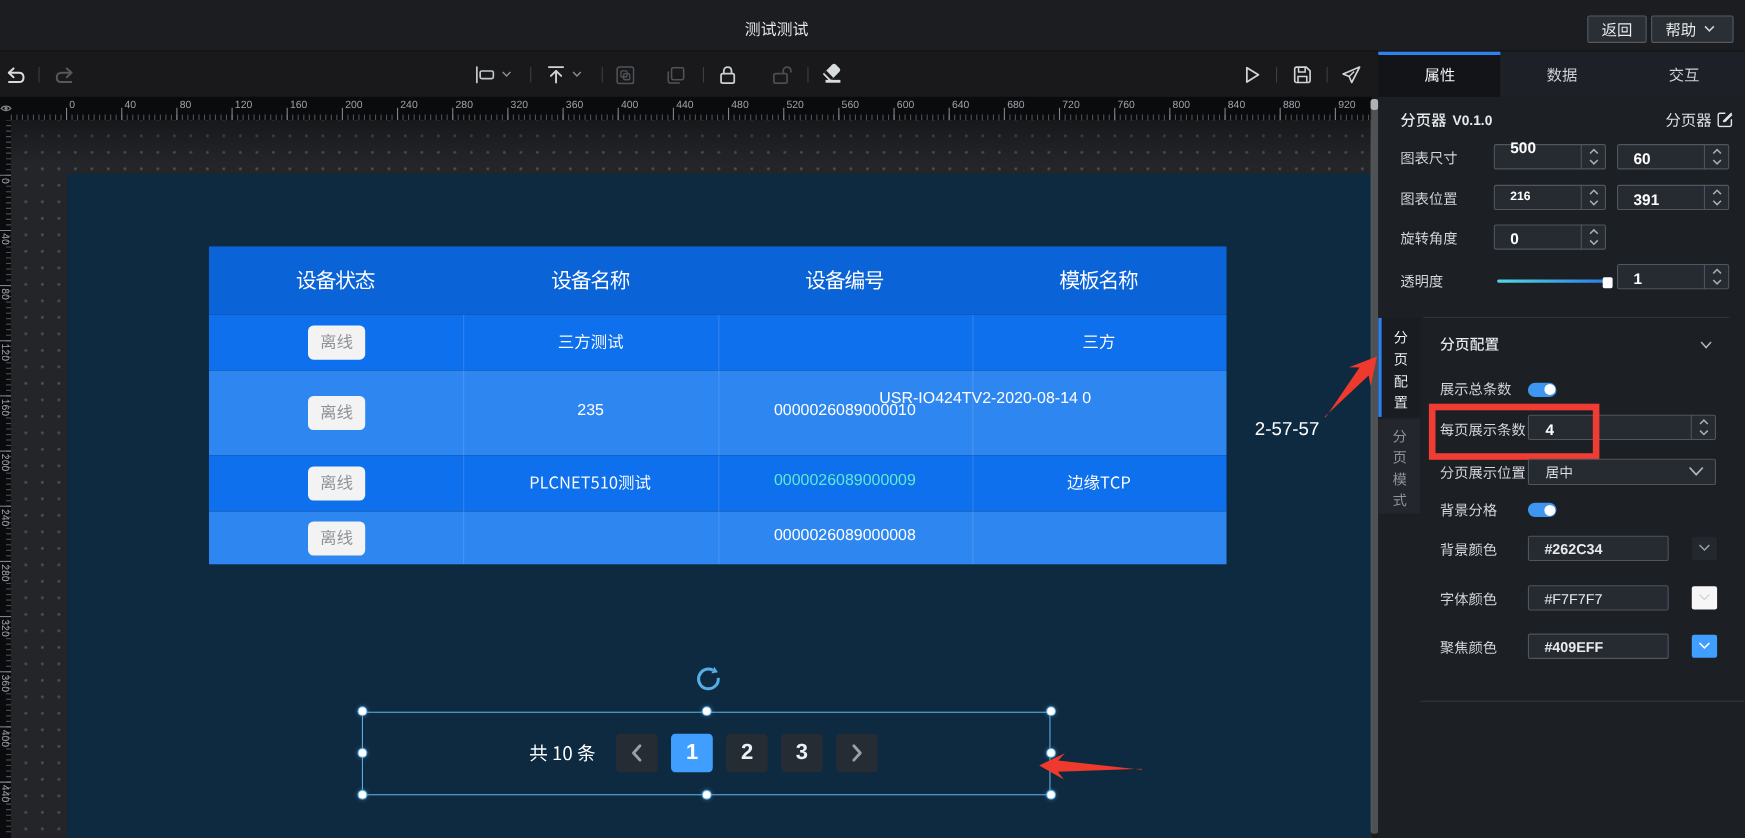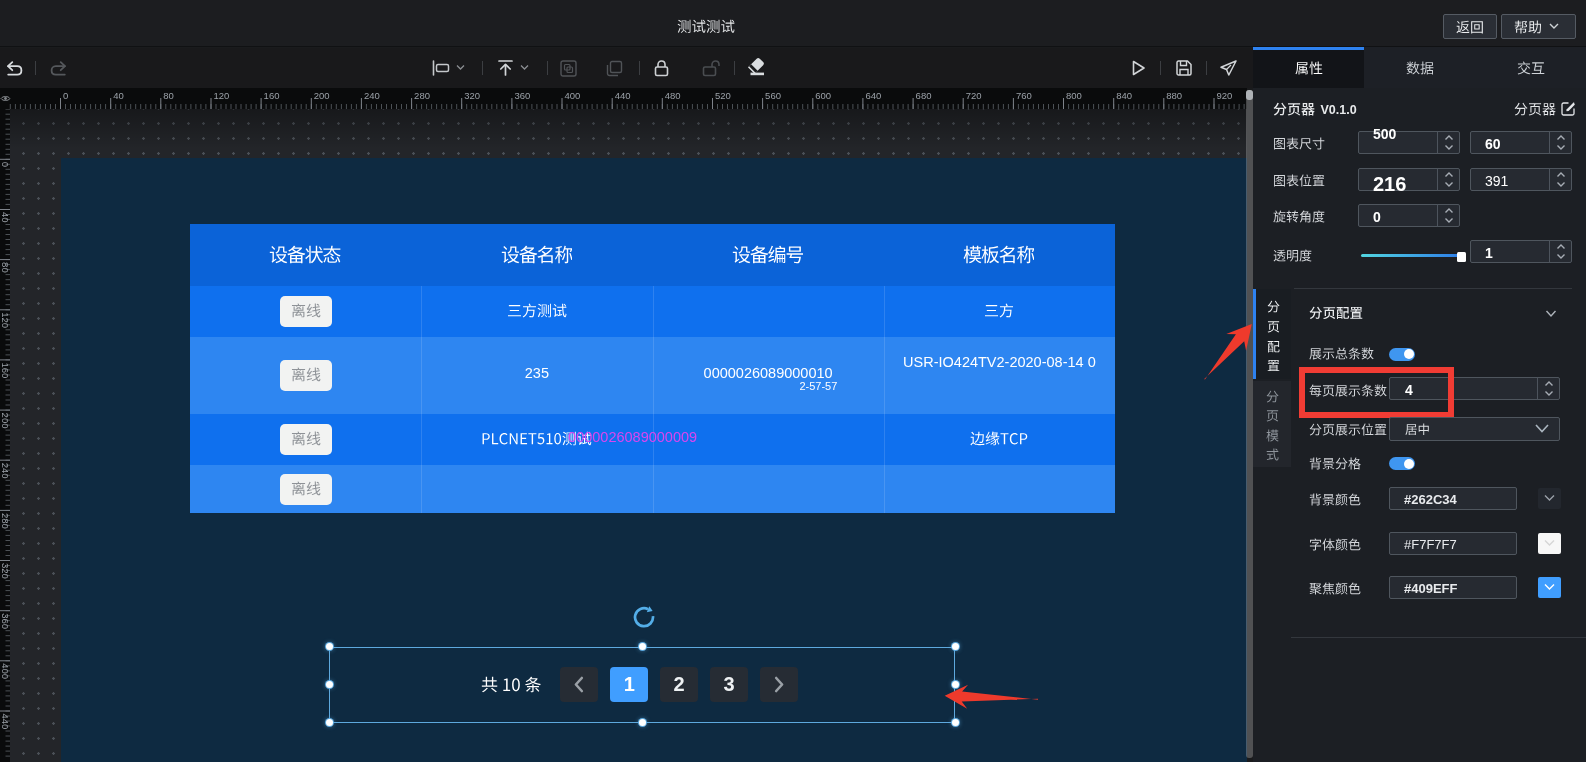--- a/index.html
+++ b/index.html
@@ -731,22 +731,22 @@
           <g transform="translate(0.00,13.20) scale(0.01500,-0.01500)">
             <path d="M123 743V667H879V743ZM187 416V341H801V416ZM65 69V-7H934V69Z"></path>
           </g>
           <g transform="translate(15.00,13.20) scale(0.01500,-0.01500)">
             <path d="M440 818C466 771 496 707 508 667H68V594H341C329 364 304 105 46 -23C66 -37 90 -63 101 -82C291 17 366 183 398 361H756C740 135 720 38 691 12C678 2 665 0 643 0C616 0 546 1 474 7C489 -13 499 -44 501 -66C568 -71 634 -72 669 -69C708 -67 733 -60 756 -34C795 5 815 114 835 398C837 409 838 434 838 434H410C416 487 420 541 423 594H936V667H514L585 698C571 738 540 799 512 846Z"></path>
           </g>
         </g>
       </svg>
 <div class="txt" style="left:275.9px;top:207.1px;width:400px;text-align:center;font-size:14.5px;color:#fff">235</div>
 <div class="txt" style="left:507.1px;top:207.1px;width:400px;text-align:center;font-size:14.5px;color:#fff">0000026089000010</div>
-<div class="txt" style="left:738.4px;top:196.1px;width:400px;text-align:center;font-size:14.5px;color:#fff">USR-IO424TV2-2020-08-14 0</div>
-<div class="txt" style="left:738.4px;top:222.1px;width:400px;text-align:left;font-size:11px;color:#fff">2-57-57</div>
+<div class="txt" style="left:738.4px;top:196.1px;width:400px;font-size:14.5px;color:#fff">USR-IO424TV2-2020-08-14 0</div>
+<div class="txt" style="left:738.4px;top:222.1px;width:400px;text-align:right;font-size:17px;color:#fff">2-57-57</div>
 <svg style="position:absolute;left:420.4px;top:273.2px;" width="110.8" height="16.2" viewBox="0 0 110.8 16.2">
         <g fill="#fff">
           <g transform="translate(0.00,13.20) scale(0.01500,-0.01500)">
             <path d="M101 0H193V292H314C475 292 584 363 584 518C584 678 474 733 310 733H101ZM193 367V658H298C427 658 492 625 492 518C492 413 431 367 302 367Z"></path>
           </g>
           <g transform="translate(9.49,13.20) scale(0.01500,-0.01500)">
             <path d="M101 0H514V79H193V733H101Z"></path>
           </g>
           <g transform="translate(17.64,13.20) scale(0.01500,-0.01500)">
             <path d="M377 -13C472 -13 544 25 602 92L551 151C504 99 451 68 381 68C241 68 153 184 153 369C153 552 246 665 384 665C447 665 495 637 534 596L584 656C542 703 472 746 383 746C197 746 58 603 58 366C58 128 194 -13 377 -13Z"></path>
@@ -770,40 +770,41 @@
             <path d="M278 -13C417 -13 506 113 506 369C506 623 417 746 278 746C138 746 50 623 50 369C50 113 138 -13 278 -13ZM278 61C195 61 138 154 138 369C138 583 195 674 278 674C361 674 418 583 418 369C418 154 361 61 278 61Z"></path>
           </g>
           <g transform="translate(80.85,13.20) scale(0.01500,-0.01500)">
             <path d="M486 92C537 42 596 -28 624 -73L673 -39C644 4 584 72 533 121ZM312 782V154H371V724H588V157H649V782ZM867 827V7C867 -8 861 -13 847 -13C833 -14 786 -14 733 -13C742 -31 752 -60 755 -76C825 -77 868 -75 894 -64C919 -53 929 -34 929 7V827ZM730 750V151H790V750ZM446 653V299C446 178 426 53 259 -32C270 -41 289 -66 296 -78C476 13 504 164 504 298V653ZM81 776C137 745 209 697 243 665L289 726C253 756 180 800 126 829ZM38 506C93 475 166 430 202 400L247 460C209 489 135 532 81 560ZM58 -27 126 -67C168 25 218 148 254 253L194 292C154 180 98 50 58 -27Z"></path>
           </g>
           <g transform="translate(95.85,13.20) scale(0.01500,-0.01500)">
             <path d="M120 775C171 731 235 667 265 626L317 678C287 718 222 778 170 821ZM777 796C819 752 865 691 885 651L940 688C918 727 871 785 829 828ZM50 526V454H189V94C189 51 159 22 141 11C154 -4 172 -36 179 -54C194 -36 221 -18 392 97C385 112 376 141 371 161L260 89V526ZM671 835 677 632H346V560H680C698 183 745 -74 869 -77C907 -77 947 -35 967 134C953 140 921 160 907 175C901 77 889 21 871 21C809 24 770 251 754 560H959V632H751C749 697 747 765 747 835ZM360 61 381 -10C465 15 574 47 679 78L669 145L552 112V344H646V414H378V344H483V93Z"></path>
           </g>
         </g>
       </svg>
-<div class="txt" style="left:507.1px;top:271.1px;width:400px;text-align:left;font-size:14.5px;color:#d946ef">0000026089000009</div>
+<div class="txt" style="left:507.1px;top:271.1px;width:400px;text-align:center;font-size:14.5px;color:#5eead4">0000026089000009</div>
 <svg style="position:absolute;left:909.4px;top:273.2px;" width="58.0" height="16.2" viewBox="0 0 58.0 16.2">
         <g fill="#fff">
           <g transform="translate(0.00,13.20) scale(0.01500,-0.01500)">
             <path d="M82 784C137 732 204 659 236 612L297 660C264 705 195 775 140 825ZM553 825C552 769 551 714 548 661H342V589H543C526 397 476 237 313 140C333 127 356 103 367 85C544 197 600 375 621 589H843C830 308 816 198 791 171C781 160 770 158 751 159C728 159 672 159 613 164C627 142 637 110 639 87C694 85 751 83 781 86C815 89 837 97 858 123C892 164 906 285 920 625C921 635 921 661 921 661H626C629 714 631 769 632 825ZM248 501H42V427H173V116C129 98 78 51 24 -9L80 -82C129 -12 176 52 208 52C230 52 264 16 306 -12C378 -58 463 -69 593 -69C694 -69 879 -63 950 -58C952 -35 964 5 974 26C873 15 720 6 596 6C479 6 391 13 325 56C290 78 267 98 248 110Z"></path>
           </g>
           <g transform="translate(15.00,13.20) scale(0.01500,-0.01500)">
             <path d="M46 53 64 -16C150 19 262 65 368 110L354 170C240 125 124 80 46 53ZM498 841C481 761 456 655 435 588H748L734 522H365V461H596C528 414 438 374 355 347C368 336 388 308 396 296C449 316 507 343 560 374C580 356 596 338 611 318C552 272 453 223 376 200C390 187 406 163 415 147C488 175 577 224 640 272C650 251 659 230 665 209C596 134 465 55 357 21C373 7 389 -15 398 -32C493 5 603 72 679 142C687 76 674 21 652 1C638 -15 621 -17 600 -17C582 -17 560 -16 532 -13C544 -33 548 -60 549 -77C573 -78 596 -79 614 -79C650 -78 674 -73 698 -49C750 -7 769 124 720 249L780 277C802 149 846 33 915 -30C927 -12 948 13 963 25C896 77 853 187 832 304C870 324 906 346 938 367L888 412C839 377 761 332 695 301C674 338 646 373 611 404C638 422 663 441 686 461H959V522H801C819 603 838 697 849 772L800 780L789 776H554L567 833ZM773 721 759 643H519L540 721ZM64 423C78 430 102 436 220 451C178 385 139 331 122 311C92 274 70 249 50 245C57 228 68 195 71 182C90 195 121 207 348 268C346 283 344 311 344 330L178 289C248 378 316 484 373 589L316 623C299 587 280 551 260 516L139 504C201 590 260 699 307 806L242 832C198 712 122 583 100 549C78 515 59 492 41 488C50 470 61 437 64 423Z"></path>
           </g>
           <g transform="translate(30.00,13.20) scale(0.01500,-0.01500)">
             <path d="M253 0H346V655H568V733H31V655H253Z"></path>
           </g>
           <g transform="translate(38.98,13.20) scale(0.01500,-0.01500)">
             <path d="M377 -13C472 -13 544 25 602 92L551 151C504 99 451 68 381 68C241 68 153 184 153 369C153 552 246 665 384 665C447 665 495 637 534 596L584 656C542 703 472 746 383 746C197 746 58 603 58 366C58 128 194 -13 377 -13Z"></path>
           </g>
           <g transform="translate(48.55,13.20) scale(0.01500,-0.01500)">
             <path d="M101 0H193V292H314C475 292 584 363 584 518C584 678 474 733 310 733H101ZM193 367V658H298C427 658 492 625 492 518C492 413 431 367 302 367Z"></path>
           </g>
         </g>
       </svg>
+<div class="txt" style="left:507.1px;top:320.6px;width:400px;text-align:center;font-size:14.5px;color:#fff">0000026089000008</div>
 <div class="abs" style="left:268px;top:488.5px;width:626px;height:76.0px;border:1px solid #5ea9de"></div>
 <div class="abs" style="left:264.5px;top:485.0px;width:7px;height:7px;border-radius:50%;background:#fff;box-shadow:0 0 0 1px rgba(100,180,235,0.9),0 0 4px 1px rgba(100,180,235,0.45)"></div>
 <div class="abs" style="left:577.5px;top:485.0px;width:7px;height:7px;border-radius:50%;background:#fff;box-shadow:0 0 0 1px rgba(100,180,235,0.9),0 0 4px 1px rgba(100,180,235,0.45)"></div>
 <div class="abs" style="left:890.5px;top:485.0px;width:7px;height:7px;border-radius:50%;background:#fff;box-shadow:0 0 0 1px rgba(100,180,235,0.9),0 0 4px 1px rgba(100,180,235,0.45)"></div>
 <div class="abs" style="left:264.5px;top:523.0px;width:7px;height:7px;border-radius:50%;background:#fff;box-shadow:0 0 0 1px rgba(100,180,235,0.9),0 0 4px 1px rgba(100,180,235,0.45)"></div>
 <div class="abs" style="left:890.5px;top:523.0px;width:7px;height:7px;border-radius:50%;background:#fff;box-shadow:0 0 0 1px rgba(100,180,235,0.9),0 0 4px 1px rgba(100,180,235,0.45)"></div>
 <div class="abs" style="left:264.5px;top:561.0px;width:7px;height:7px;border-radius:50%;background:#fff;box-shadow:0 0 0 1px rgba(100,180,235,0.9),0 0 4px 1px rgba(100,180,235,0.45)"></div>
 <div class="abs" style="left:577.5px;top:561.0px;width:7px;height:7px;border-radius:50%;background:#fff;box-shadow:0 0 0 1px rgba(100,180,235,0.9),0 0 4px 1px rgba(100,180,235,0.45)"></div>
 <div class="abs" style="left:890.5px;top:561.0px;width:7px;height:7px;border-radius:50%;background:#fff;box-shadow:0 0 0 1px rgba(100,180,235,0.9),0 0 4px 1px rgba(100,180,235,0.45)"></div>
 <svg class="abs" style="left:571.6px;top:448.3px" width="23" height="23" viewBox="0 0 23 23" fill="none">
@@ -954,28 +955,28 @@
           <path d="M651 748H820V658H651ZM417 748H582V658H417ZM189 748H348V658H189ZM190 427V6H57V-50H945V6H808V427H495L509 486H922V545H520L531 603H895V802H117V603H454L446 545H68V486H436L424 427ZM262 6V68H734V6ZM262 275H734V217H262ZM262 320V376H734V320ZM262 172H734V113H262Z"></path>
         </g>
       </g>
     </svg>
 <div class="abs" style="left:1358px;top:168px;width:102px;height:23px;background:#262a31;border:1px solid #4f565e;border-radius:2px"></div>
 <div class="abs" style="left:1437px;top:168px;width:1px;height:23px;background:#4d545d"></div>
 <svg class="abs" style="left:1443.5px;top:171.0px" width="10" height="17" viewBox="0 0 10 17">
       <path d="M1.5 5.5 L5 2 L8.5 5.5" stroke="#a7adb5" stroke-width="1.4" fill="none"></path>
       <path d="M1.5 11.5 L5 15 L8.5 11.5" stroke="#a7adb5" stroke-width="1.4" fill="none"></path>
     </svg>
-<div class="txt" style="left:1373px;top:173px;font-size:20px;font-weight:bold;color:#fff">216</div>
+<div class="txt" style="left:1373px;top:173px;font-size:11px;font-weight:bold;color:#fff">216</div>
 <div class="abs" style="left:1470px;top:168px;width:102px;height:23px;background:#262a31;border:1px solid #4f565e;border-radius:2px"></div>
 <div class="abs" style="left:1549px;top:168px;width:1px;height:23px;background:#4d545d"></div>
 <svg class="abs" style="left:1555.5px;top:171.0px" width="10" height="17" viewBox="0 0 10 17">
       <path d="M1.5 5.5 L5 2 L8.5 5.5" stroke="#a7adb5" stroke-width="1.4" fill="none"></path>
       <path d="M1.5 11.5 L5 15 L8.5 11.5" stroke="#a7adb5" stroke-width="1.4" fill="none"></path>
     </svg>
-<div class="txt" style="left:1485px;top:173px;font-size:14px;font-weight:normal;color:#fff">391</div>
+<div class="txt" style="left:1485px;top:173px;font-size:14px;font-weight:bold;color:#fff">391</div>
 <svg style="position:absolute;left:1273.0px;top:209.5px;" width="52.0" height="14.0" viewBox="0 0 52.0 14.0">
       <g fill="#d5d8dc">
         <g transform="translate(0.00,11.44) scale(0.01300,-0.01300)">
           <path d="M169 813C196 771 225 715 240 677H44V606H152C149 321 141 101 27 -29C45 -41 70 -63 82 -80C177 32 207 196 217 405H333C327 127 319 30 303 7C296 -4 288 -6 273 -6C259 -6 224 -6 186 -2C196 -21 203 -50 204 -71C245 -73 283 -73 306 -70C332 -67 349 -60 364 -37C390 -3 396 108 403 441C403 451 403 475 403 475H220L223 606H444V677H260L313 696C298 733 266 791 237 835ZM506 372C500 212 484 56 400 -28C417 -38 439 -62 448 -77C494 -31 523 32 541 104C600 -30 690 -60 813 -60H946C950 -41 959 -8 969 9C940 8 836 8 817 8C786 8 756 10 729 17V226H920V292H729V468H860C846 430 830 393 816 366L874 344C899 389 927 459 952 521L903 537L892 534H495C518 566 539 602 558 642H958V711H588C602 748 615 787 625 826L552 841C523 727 473 618 406 547C424 536 454 512 467 499L487 524V468H661V47C618 77 584 129 561 217C567 266 570 319 572 372Z"></path>
         </g>
         <g transform="translate(13.00,11.44) scale(0.01300,-0.01300)">
           <path d="M81 332C89 340 120 346 154 346H243V201L40 167L56 94L243 130V-76H315V144L450 171L447 236L315 213V346H418V414H315V567H243V414H145C177 484 208 567 234 653H417V723H255C264 757 272 791 280 825L206 840C200 801 192 762 183 723H46V653H165C142 571 118 503 107 478C89 435 75 402 58 398C67 380 77 346 81 332ZM426 535V464H573C552 394 531 329 513 278H801C766 228 723 168 682 115C647 138 612 160 579 179L531 131C633 70 752 -22 810 -81L860 -23C830 6 787 40 738 76C802 158 871 253 921 327L868 353L856 348H616L650 464H959V535H671L703 653H923V723H722L750 830L675 840L646 723H465V653H627L594 535Z"></path>
         </g>
         <g transform="translate(26.00,11.44) scale(0.01300,-0.01300)">
           <path d="M266 540H486V414H266ZM266 608H263C293 641 321 676 346 710H628C605 675 576 638 547 608ZM799 540V414H562V540ZM337 843C287 742 191 620 56 529C74 518 99 492 112 474C140 494 166 515 190 537V358C190 234 177 77 66 -34C82 -44 111 -73 123 -88C190 -22 227 64 246 151H486V-58H562V151H799V18C799 2 793 -3 776 -3C759 -4 698 -5 636 -2C646 -23 659 -56 663 -77C745 -77 800 -76 833 -63C865 -51 875 -28 875 17V608H635C673 650 711 698 736 742L685 778L673 774H389L420 827ZM266 348H486V218H258C264 263 266 308 266 348ZM799 348V218H562V348Z"></path>

